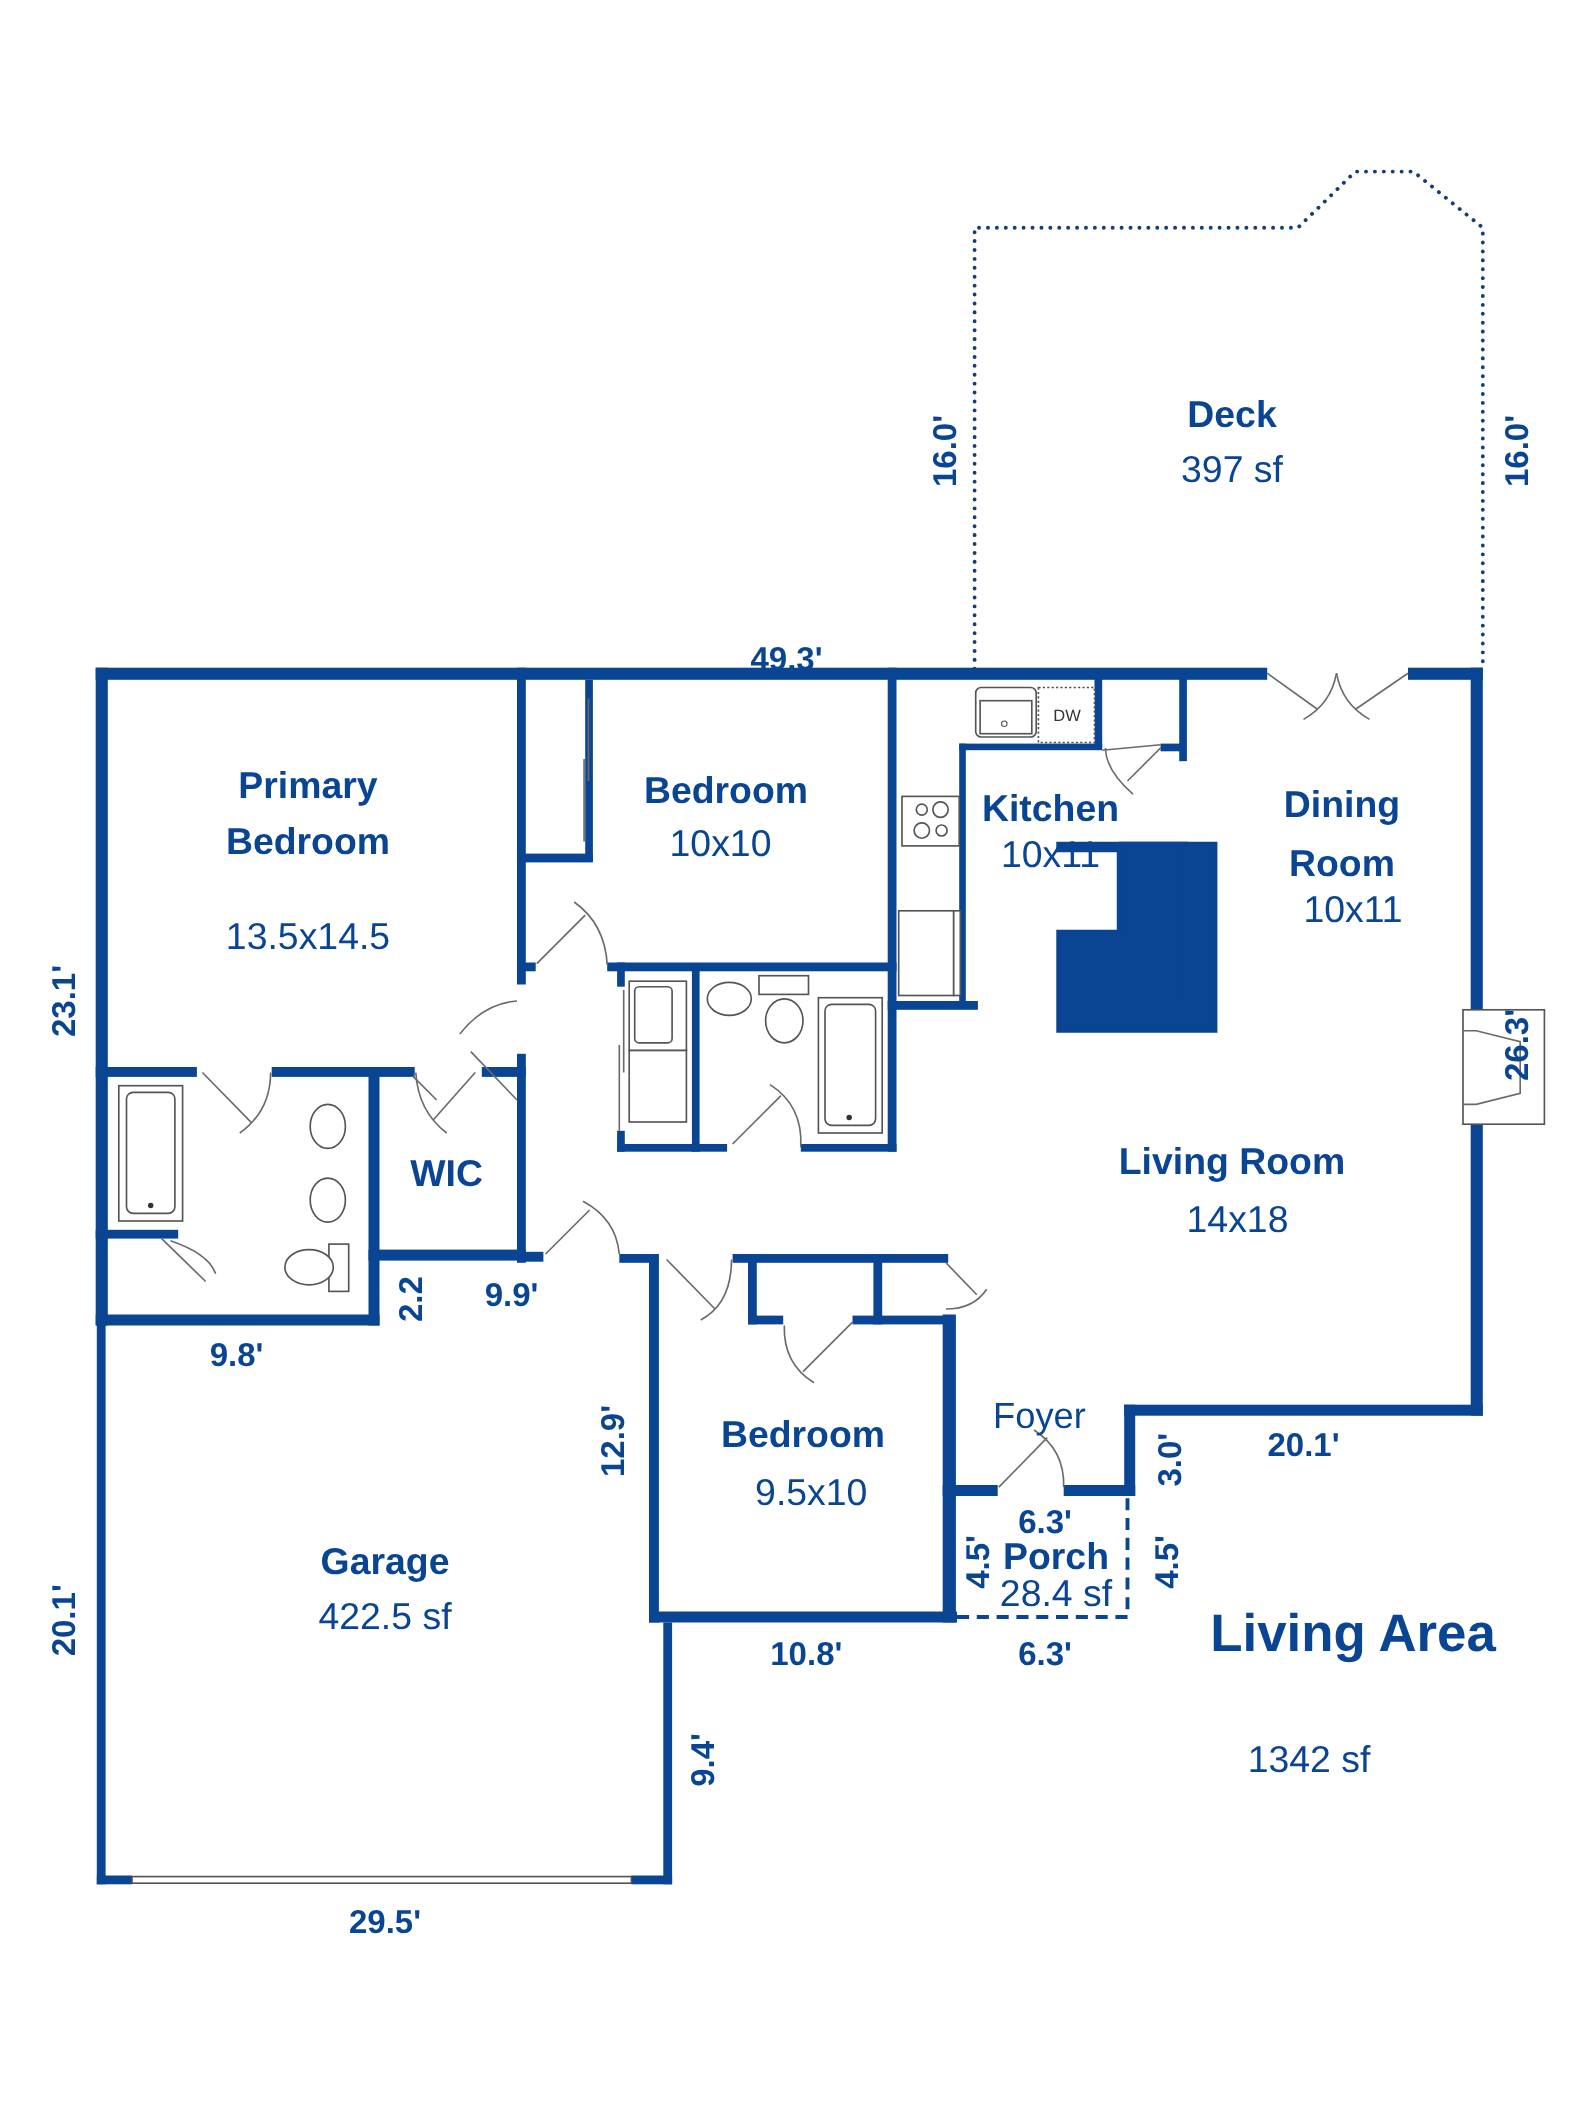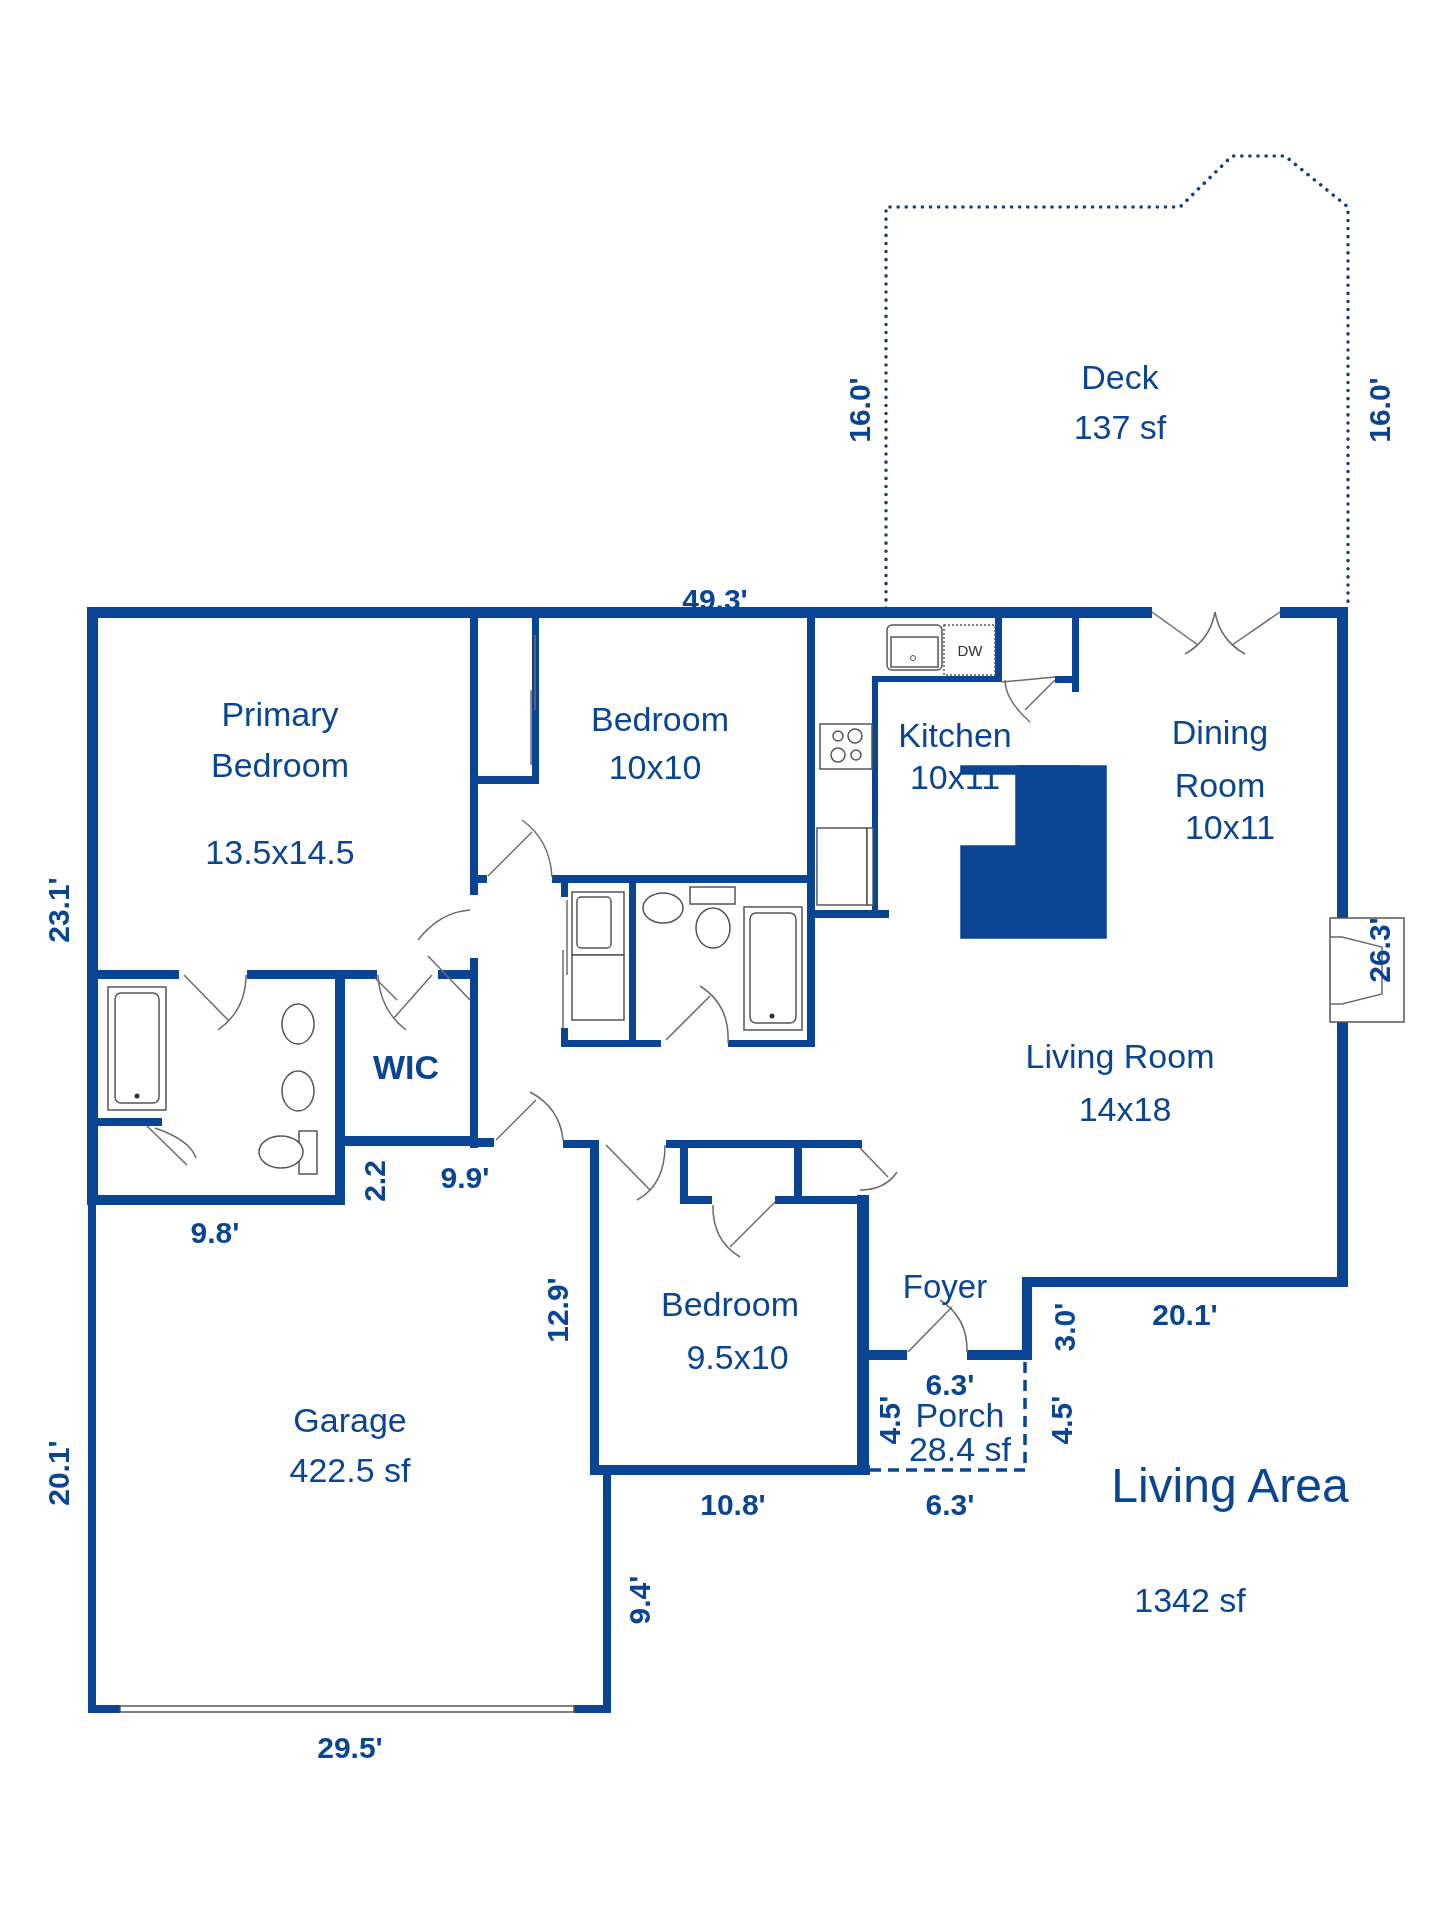--- a/index.html
+++ b/index.html
@@ -4,21 +4,21 @@
 <style>
   html, body { margin: 0; padding: 0; background: #ffffff; }
   body { width: 1440px; height: 1920px; position: relative; overflow: hidden; font-family: "Liberation Sans", sans-serif; }
   #plan { position: absolute; left: 0; top: 0; width: 1440px; height: 1920px; }
   .wall { fill: #0a4593; }
   .thin { fill: none; stroke: #6b6b6b; stroke-width: 1.5; }
   .fix { fill: #ffffff; stroke: #555; stroke-width: 1.5; }
   .dot { fill: none; stroke: #153f73; stroke-width: 3.5; stroke-dasharray: 0.1 8; stroke-linecap: round; }
   .dash { fill: none; stroke: #0a4593; stroke-width: 3.5; stroke-dasharray: 11 7; }
   .lbl { position: absolute; color: #0a4593; white-space: nowrap; text-align: center; line-height: 1; }
-  .rn { font-size: 34px; font-weight: normal; }
+  .rn { font-size: 34px; font-weight: bold; }
   .rs { font-size: 34px; }
   .dm { font-size: 30px; font-weight: bold; }
   .rot { transform: rotate(-90deg); transform-origin: center center; }
 </style>
 </head>
 <body>
 
 <svg id="plan" viewBox="0 0 1440 1920" xmlns="http://www.w3.org/2000/svg">
 
   <path class="dot" d="M886 608 L886 207 L1180 207 L1232 156 L1285 156 L1348 207 L1348 608"></path>
@@ -169,21 +169,21 @@
     <rect class="fix" x="867" y="828" width="6" height="77"></rect>
     <line class="thin" x1="1002" y1="682" x2="1055" y2="677" stroke-width="0"></line>
     <line class="thin" x1="1055" y1="680" x2="1025" y2="710" stroke-width="3"></line>
     <path class="thin" d="M1030 722 Q1005 700 1005 680"></path>
     <path class="wall" d="M962 767 L1105 767 L1105 937 L962 937 L962 847 L1017 847 L1017 773 L962 773 Z" fill="none" stroke="#0a4593" stroke-width="3.5"></path>
     <path d="M1017 767 L1078 767 L1078 911 L962 911" fill="none" stroke="#0a4593" stroke-width="3.5"></path>
   </g>
 </svg>
 
 <div class="lbl rn" style="left:1070px;top:360px;width:100px;">Deck</div>
-<div class="lbl rs" style="left:1050px;top:410px;width:140px;">137 sf</div>
+<div class="lbl rs" style="left:1050px;top:410px;width:140px;">397 sf</div>
 
 <div class="lbl rn" style="left:180px;top:697px;width:200px;">Primary</div>
 <div class="lbl rn" style="left:180px;top:748px;width:200px;">Bedroom</div>
 <div class="lbl rs" style="left:180px;top:803px;width:200px;margin-top:32px;">13.5x14.5</div>
 
 <div class="lbl rn" style="left:570px;top:702px;width:180px;">Bedroom</div>
 <div class="lbl rs" style="left:570px;top:750px;width:170px;">10x10</div>
 
 <div class="lbl rn" style="left:880px;top:718px;width:150px;">Kitchen</div>
 <div class="lbl rs" style="left:880px;top:760px;width:150px;">10x11</div>

